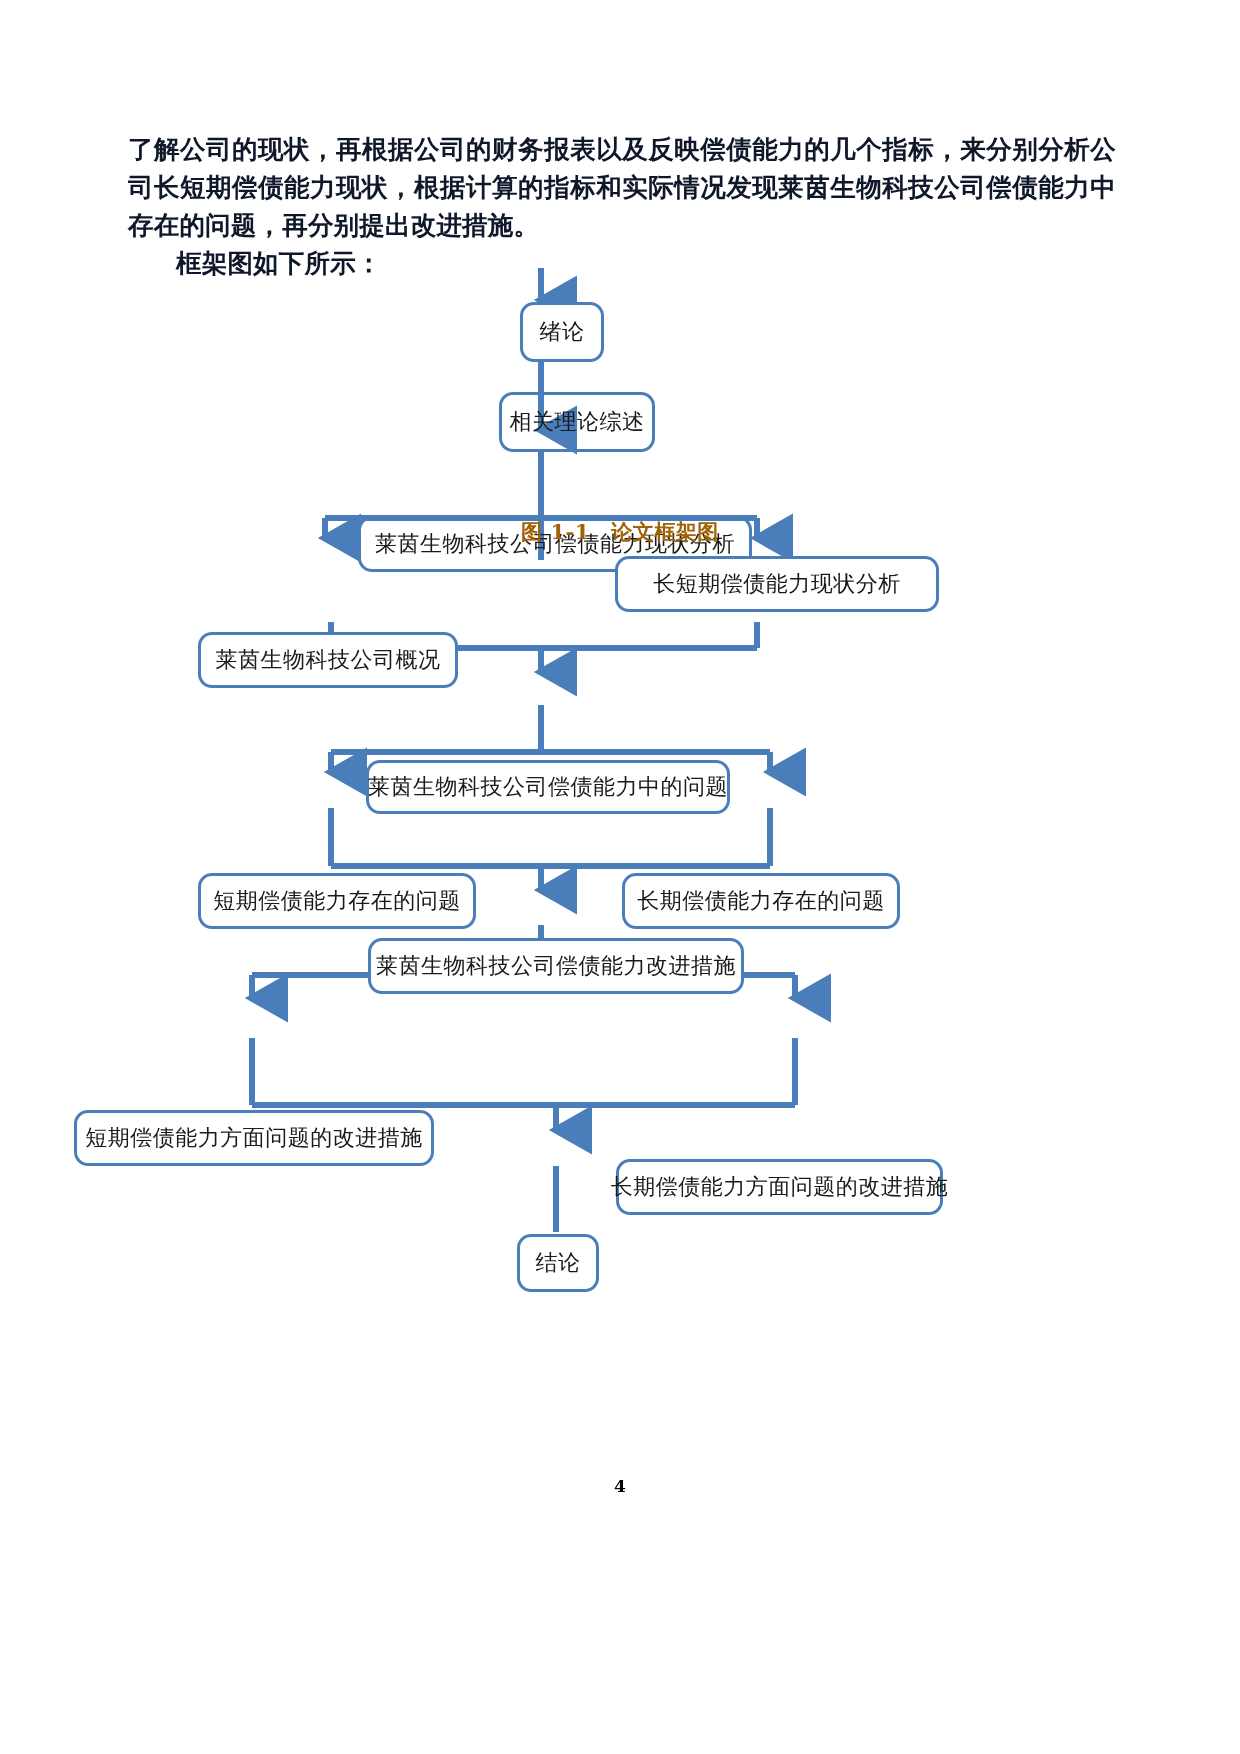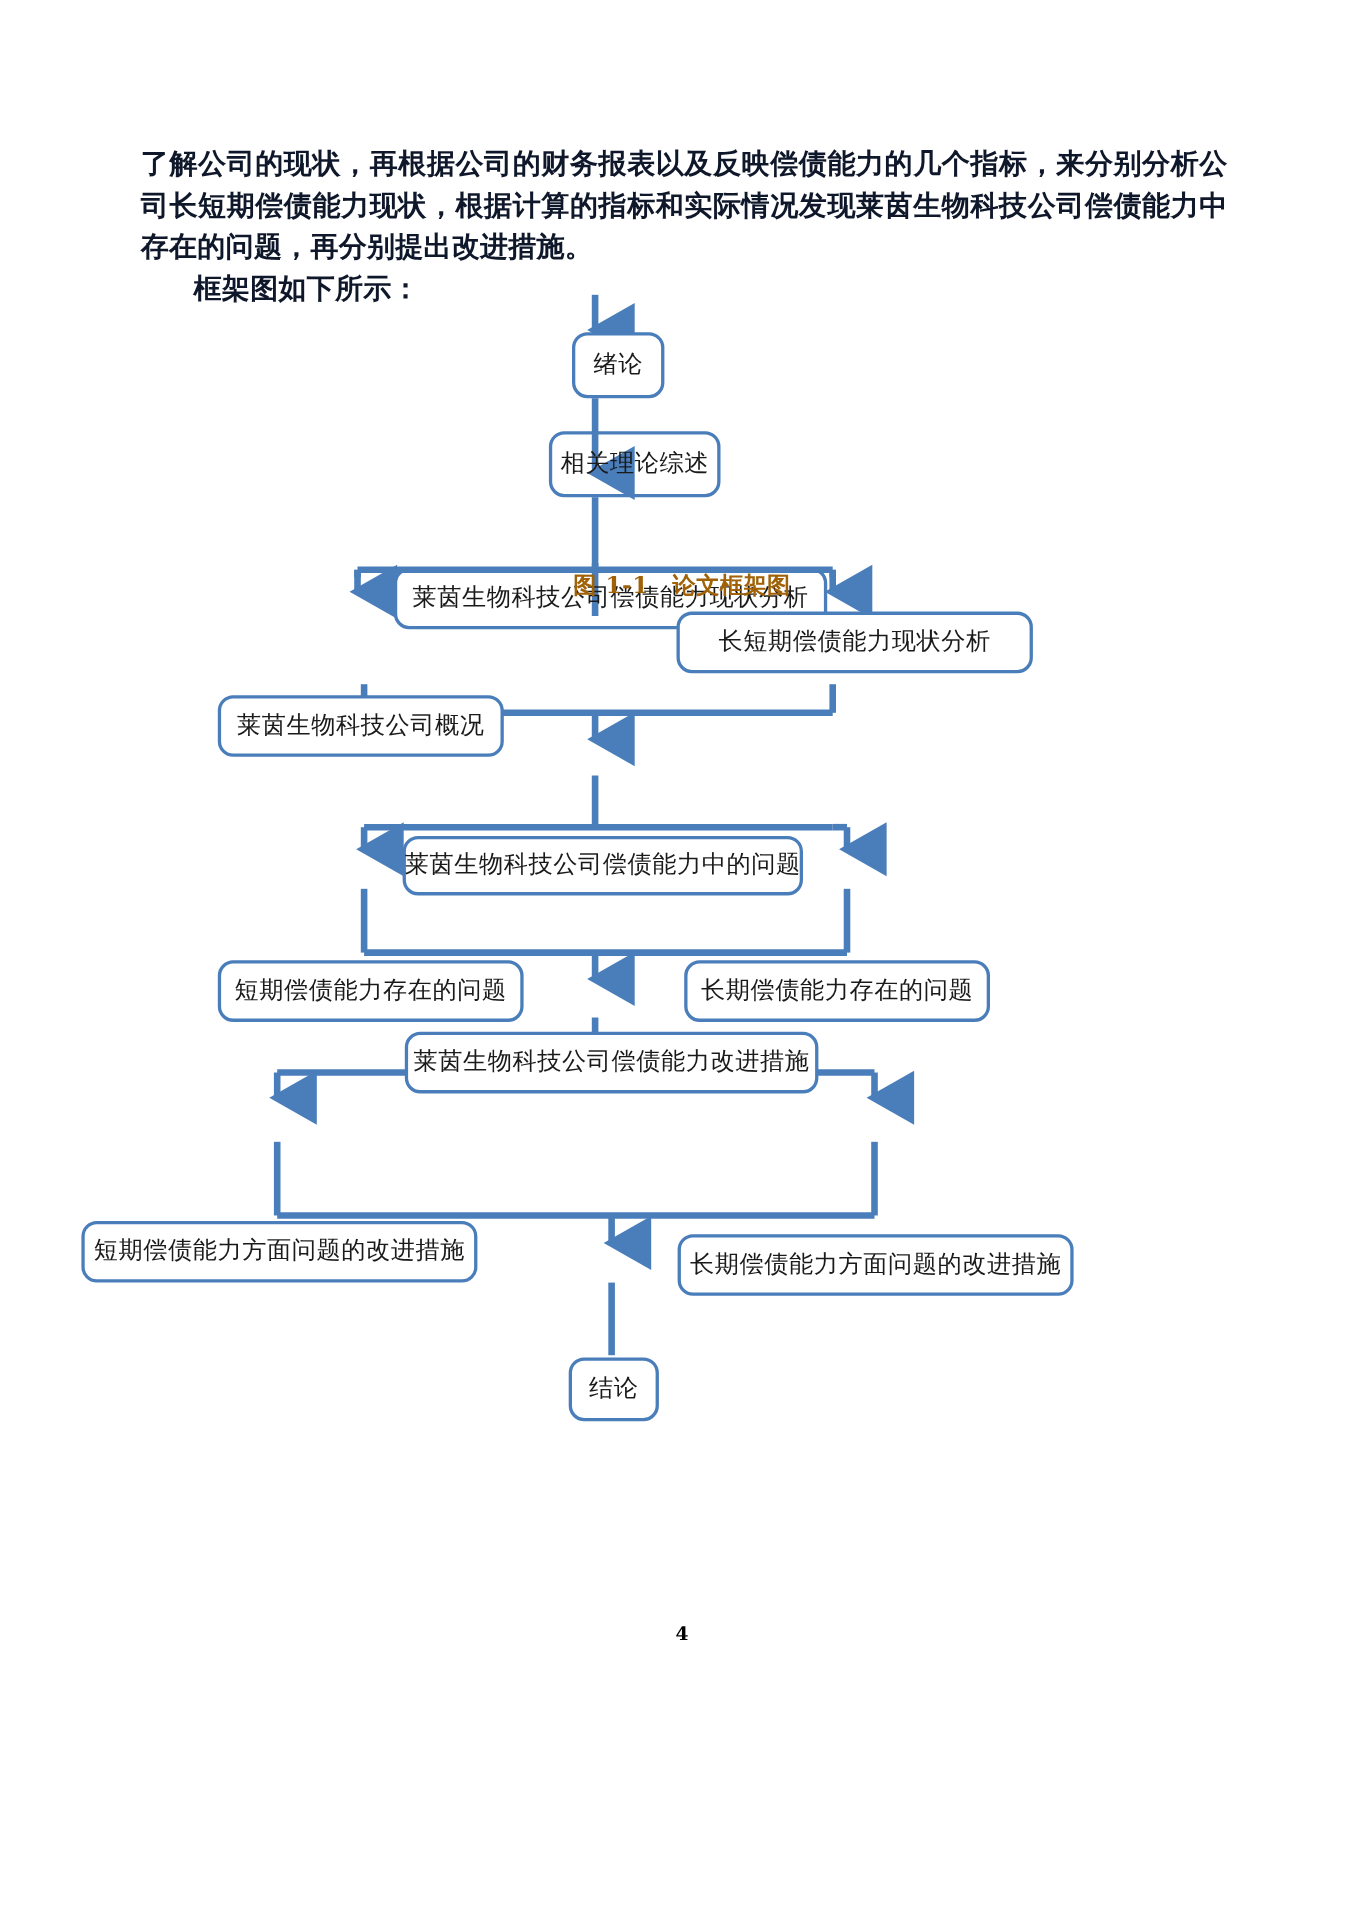--- a/index.html
+++ b/index.html
@@ -196,21 +196,21 @@
     </div>
 
     <div class="node" style="left:368px; top:938px; width:376px; height:56px;">
       <span>莱茵生物科技公司偿债能力改进措施</span>
     </div>
 
     <div class="node" style="left:74px; top:1110px; width:360px; height:56px;">
       <span>短期偿债能力方面问题的改进措施</span>
     </div>
 
-    <div class="node" style="left:616px; top:1122px; width:360px; height:56px;">
+    <div class="node" style="left:616px; top:1159px; width:327px; height:56px;">
       <span>长期偿债能力方面问题的改进措施</span>
     </div>
 
     <div class="node" style="left:517px; top:1234px; width:82px; height:58px;">
       <span>结论</span>
     </div>
   </div>
 
   <div class="fig-caption">图 1-1　论文框架图</div>
 

